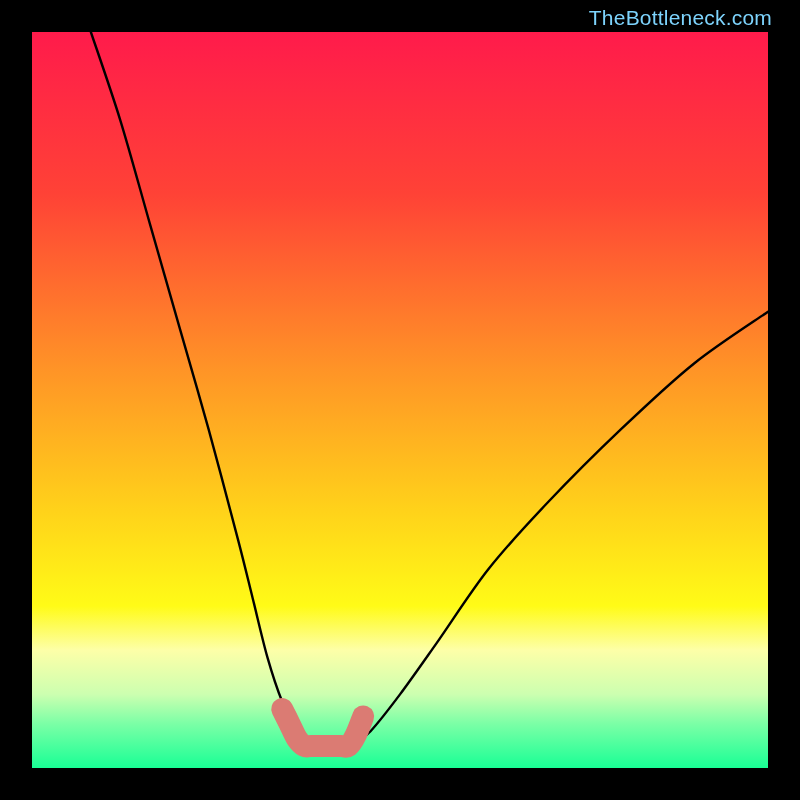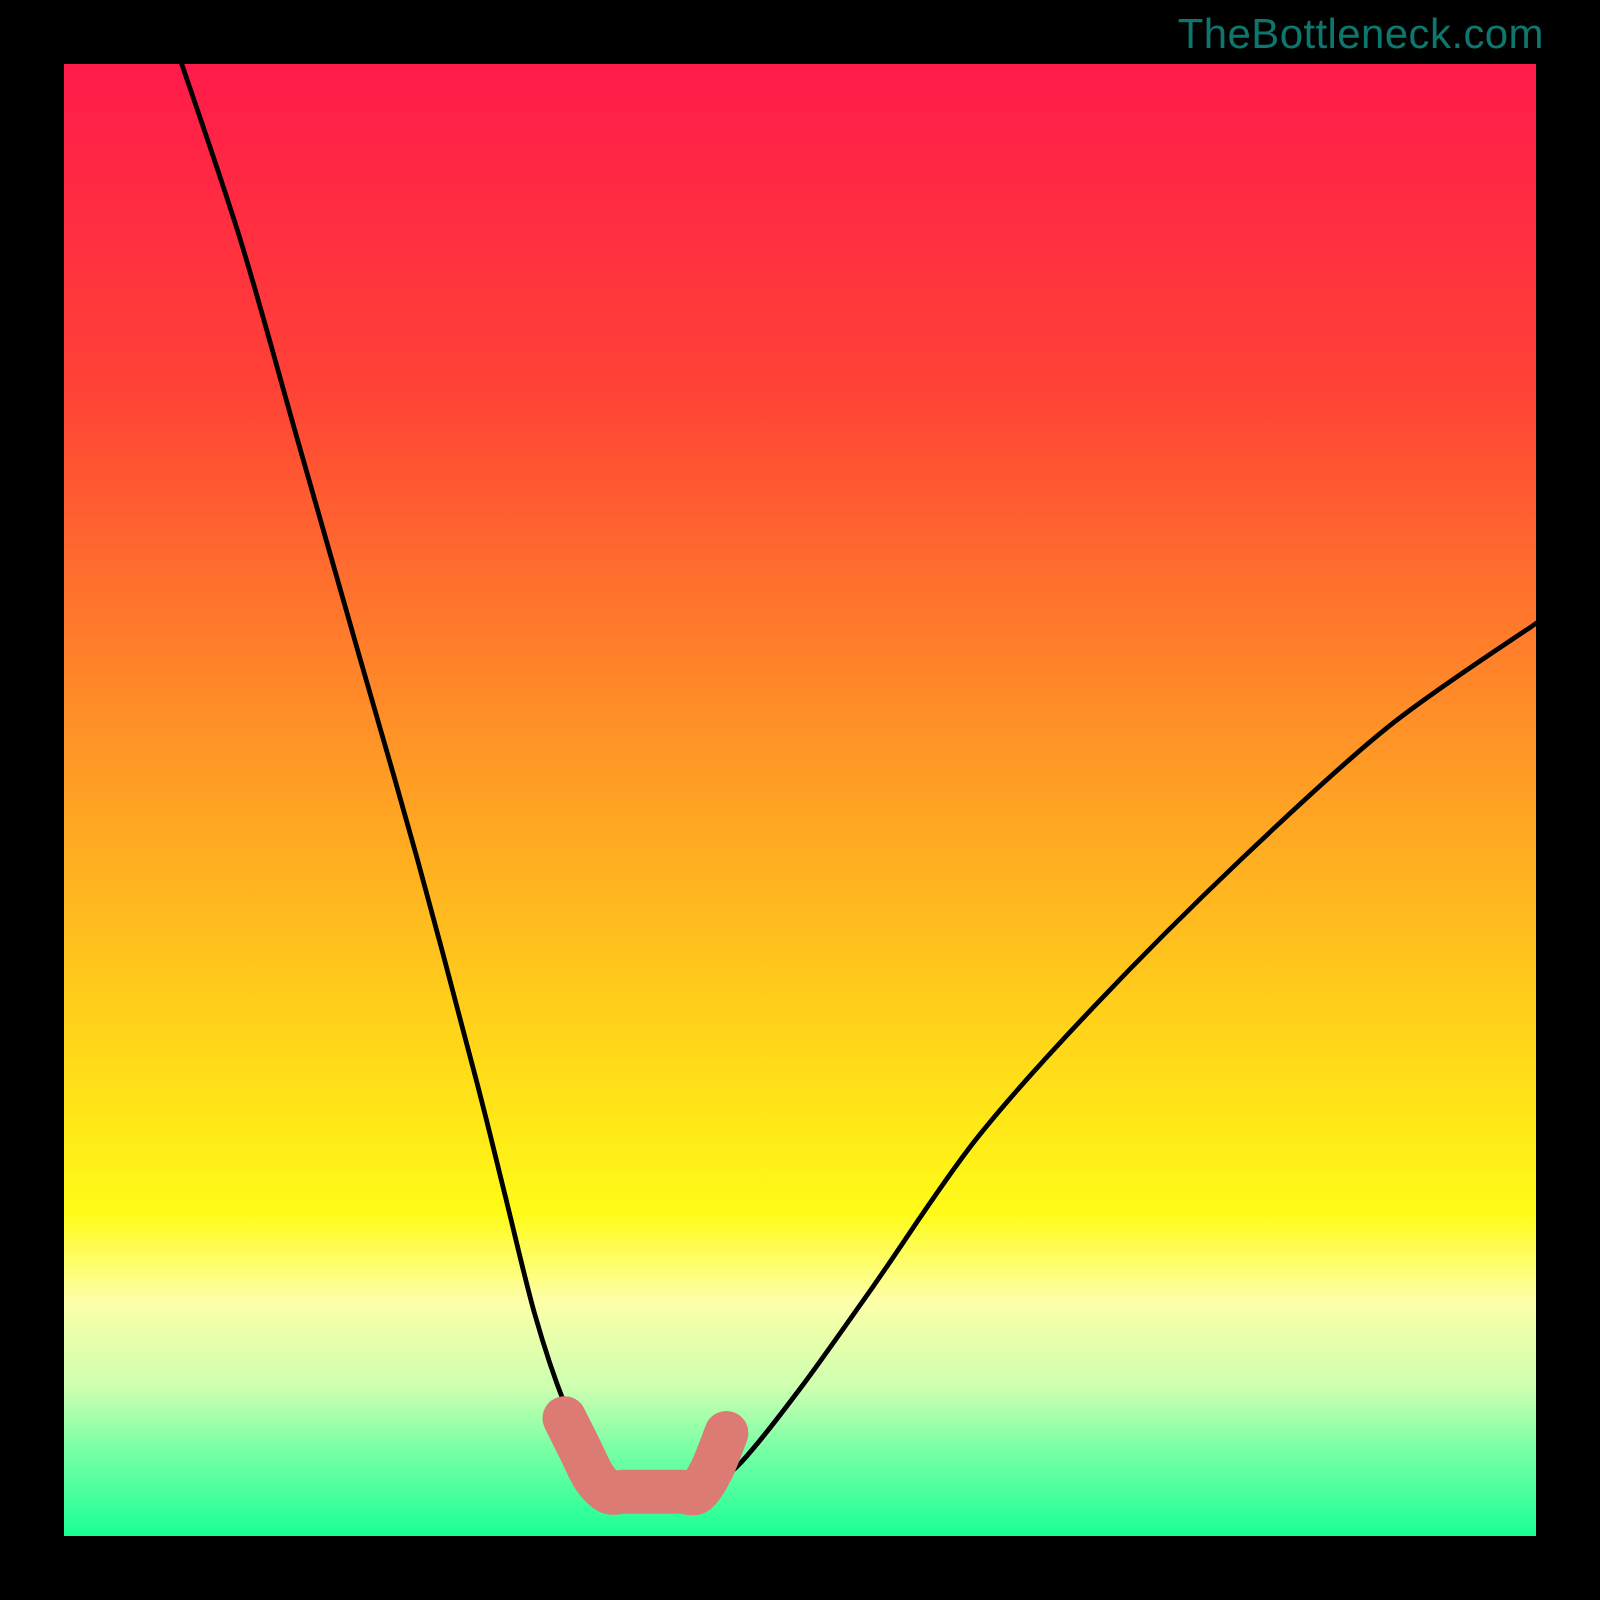--- a/index.html
+++ b/index.html
@@ -25,21 +25,21 @@
     overflow: hidden;
   }
   .gradient {
     position: absolute;
     inset: 0;
   }
   .watermark {
     position: absolute;
     top: 6px;
     right: 28px;
-    color: #0f766e;
+    color: #7dd3fc;
     font-size: 21px;
     font-weight: 500;
     letter-spacing: 0.2px;
   }
   svg.curve {
     position: absolute;
     inset: 0;
   }
 </style>
 </head>

